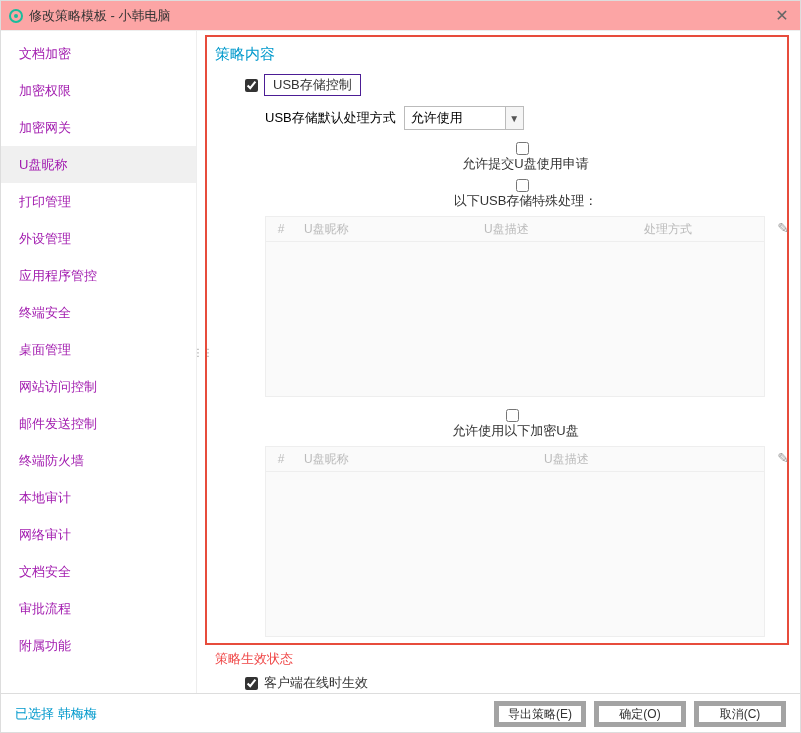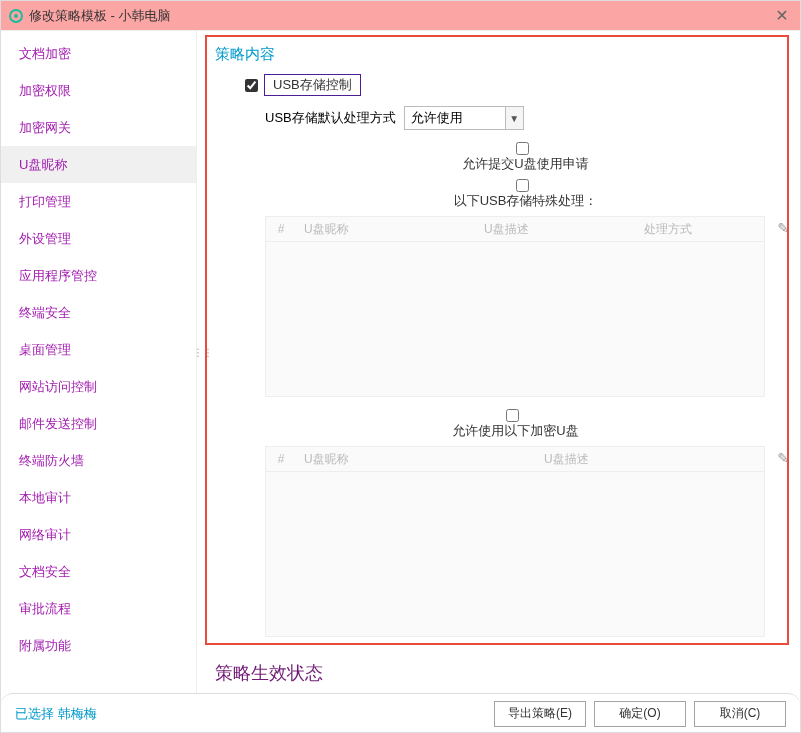--- a/index.html
+++ b/index.html
@@ -10,44 +10,44 @@
 .titlebar .title { font-size:13px; color:#333; }
 .titlebar .close { margin-left:auto; font-size:16px; color:#666; cursor:pointer; width:20px; text-align:center; }
 .main { display:flex; height:662px; }
 .sidebar { width:196px; border-right:1px solid #eee; padding-top:4px; position:relative; }
 .sidebar-item { height:37px; display:flex; align-items:center; padding-left:18px; font-size:13px; color:#a21caf; cursor:pointer; }
 .sidebar-item.active { background:#f0f0f0; }
 .drag-handle { position:absolute; right:-3px; top:320px; width:6px; height:20px; color:#999; font-size:10px; line-height:3px; cursor:ew-resize; }
 .content { flex:1; position:relative; padding:10px 14px 0 14px; overflow:hidden; }
 .red-box { position:absolute; left:8px; top:4px; width:584px; height:610px; border:2px solid #e74c3c; pointer-events:none; }
 .section-title { color:#0099cc; font-size:15px; font-weight:normal; margin:4px 0 10px 4px; }
-.section-title2 { color:#701a75; font-size:18px; margin:24px 0 6px 4px; }
+.section-title2 { color:#ef4444; font-size:13px; margin:13px 0 6px 4px; }
 .row { display:flex; align-items:center; margin:6px 0 6px 34px; font-size:13px; color:#333; }
 .row input[type=checkbox] { margin-right:6px; accent-color:#333; }
 .outlined { border:1px solid #4c1d95; padding:1px 8px; }
 .indent { margin-left:54px;flex-direction:column; }
 .select-row { display:flex; align-items:center; margin:10px 0 12px 54px; font-size:13px; }
 .select-box { display:flex; align-items:flex-start; border:1px solid #bbb; margin-left:8px; }
 .select-box .val { width:100px; padding:2px 6px; font-size:13px; }
 .select-box .btn { width:18px; height:22px; border-left:1px solid #bbb; display:flex; align-items:center; justify-content:center; font-size:10px; color:#555; cursor:pointer; background:#f5f5f5; }
 .table-wrap { margin:4px 0 4px 54px; position:relative; width:500px; }
 .table-head { display:flex; background:#fafafa; border:1px solid #eee; height:26px; align-items:center; font-size:12px; color:#bbb; }
 .table-body { background:#fafafa; border:1px solid #eee; border-top:none; height:155px; }
 .col { padding:0 8px; }
 .col.num { width:30px; text-align:center; }
 .col.name { width:180px; }
 .col.desc { width:160px; }
 .col.mode { width:100px; }
 .edit-icon { position:absolute; right:-24px; top:4px; font-size:14px; color:#999; cursor:pointer; }
 .table-wrap2 { margin:4px 0 4px 54px; position:relative; width:500px; }
 .table-body2 { background:#fafafa; border:1px solid #eee; border-top:none; height:165px; }
-.footer { height:40px; border-top:1px solid #ddd; display:flex; align-items:center; padding:0 14px;border-radius:12px; }
+.footer { height:40px; border-top:1px solid #ddd; display:flex; align-items:center; padding:0 14px; }
 .footer .sel { color:#0099cc; font-size:13px; }
 .footer .spacer { flex:1; }
-.footer button { width:92px; height:26px; margin-left:8px; font-size:12px; background:#fff; border:1px solid #a3a3a3; cursor:pointer; color:#333; }
+.footer button { width:92px; height:26px; margin-left:8px; font-size:12px; background:#fff; border:5px solid #a3a3a3; cursor:pointer; color:#333; }
 </style>
 </head>
 <body>
 
 <div class="titlebar">
   <span class="logo"></span>
   <span class="title">修改策略模板 - 小韩电脑</span>
   <span class="close">✕</span>
 </div>
 

